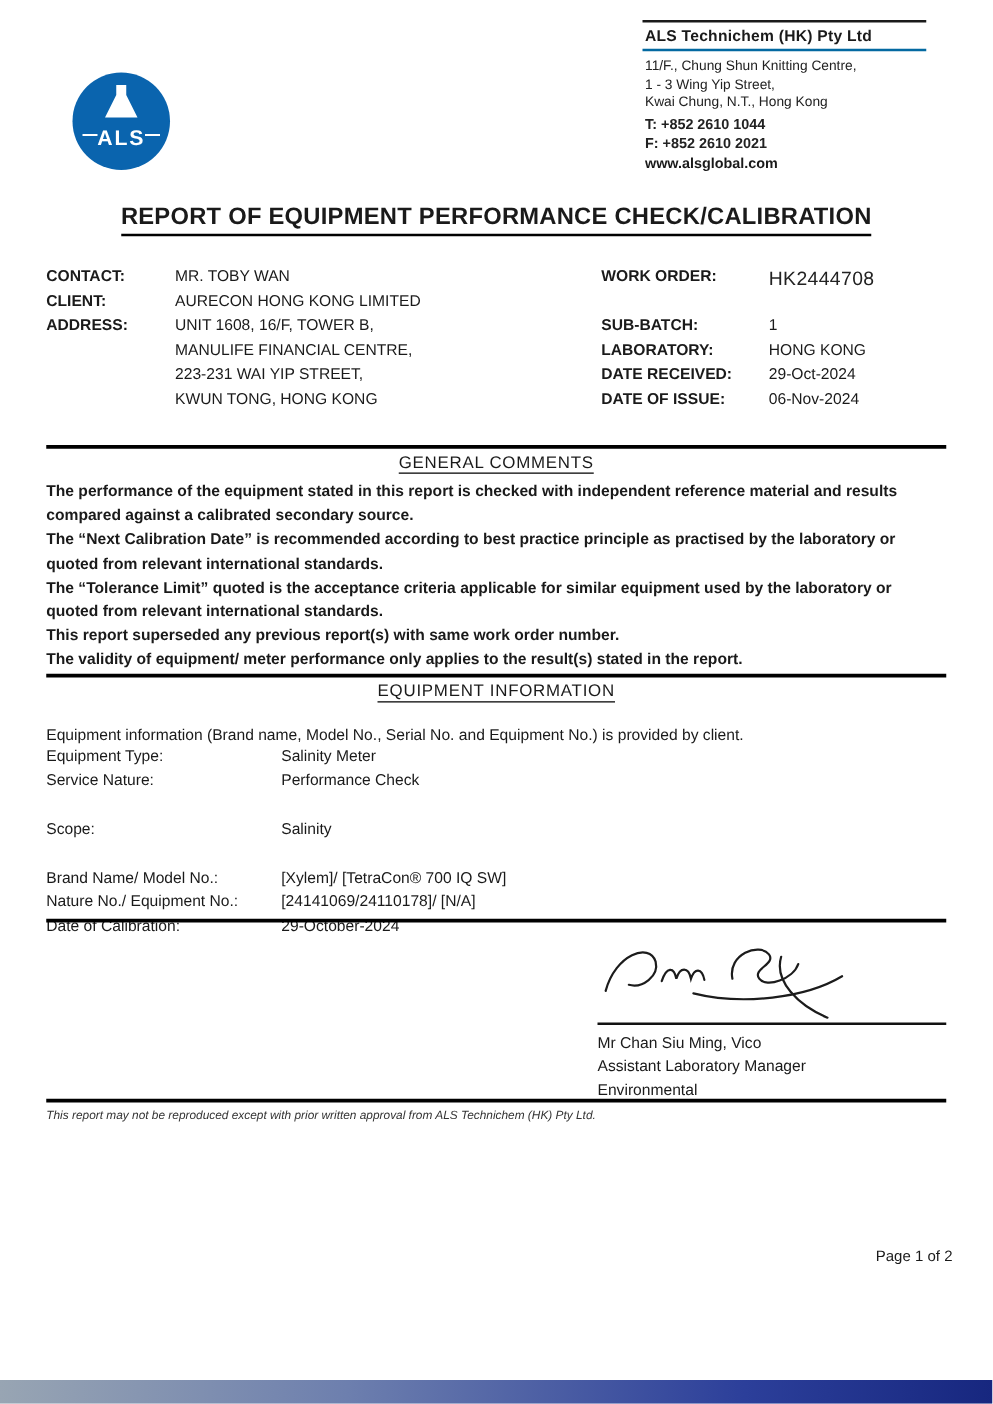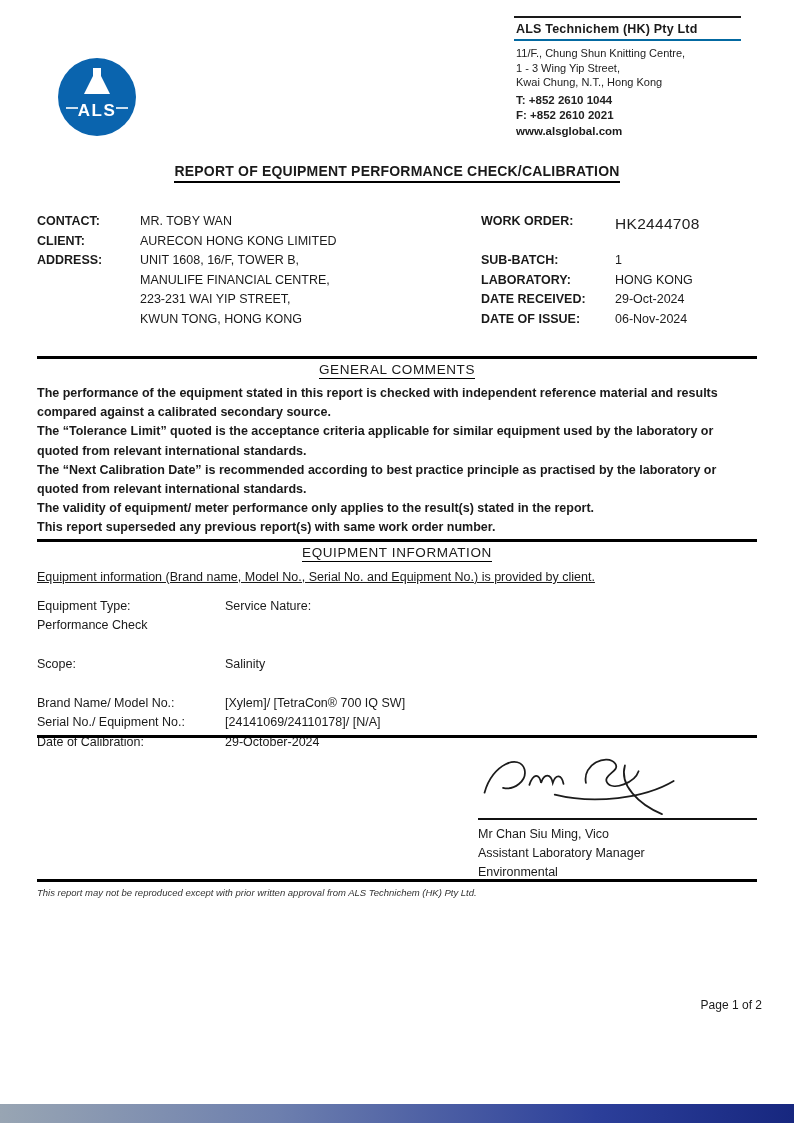--- a/index.html
+++ b/index.html
@@ -26,21 +26,21 @@
   }
   .company-addr { font-size:11px; line-height:14.5px; padding:5px 2px 0 2px; color:#222; }
   .company-tf { font-size:11.5px; line-height:15px; padding:0 2px; font-weight:bold; color:#222; }
   .company-tf .tf-val { font-weight:bold; }
   .company-web { font-size:11.5px; font-weight:bold; padding:2px 2px 0 2px; }
   .tf-block { margin-top:3px; }
 
   
   .report-title {
     position:absolute; top:163px; left:0; width:100%;
-    text-align:center; font-size:14px; font-weight:bold; letter-spacing:.2px;
+    text-align:center; font-size:19px; font-weight:bold; letter-spacing:.2px;
   }
   .report-title span {
     display:inline-block; border-bottom:2.5px solid #000; padding-bottom:2px;
   }
 
   
   .info-grid {
     position:absolute; left:37px; top:214px; width:720px;
     display:grid;
     grid-template-columns:103px 341px 134px 1fr;
@@ -52,23 +52,23 @@
   .work-order-value { font-size:15.5px; line-height:19.6px; letter-spacing:.3px; color:#222; }
 
   
   .section { position:absolute; left:37px; width:720px; }
   .section-rule { height:3px; background:#000; }
   .section-title { text-align:center; margin-top:3px; font-size:13.5px; letter-spacing:.6px; }
   .section-title span { display:inline-block; border-bottom:1.5px solid #000; padding-bottom:1px; }
   .gc-body { margin-top:5px; }
   .gc-body p { font-size:12.5px; line-height:19.2px;font-weight:bold; }
 
-  .ei-intro { margin-top:6px; font-size:12.5px; line-height:19px;text-decoration:underline; }
+  .ei-intro { margin-top:17px; font-size:12.5px; line-height:19px; }
   .eq-grid {
-    margin-top:12px;
+    margin-top:0;
     display:grid; grid-template-columns:188px 1fr;
     grid-auto-rows:minmax(19.4px,auto);
     font-size:12.5px;
   }
   .eq-spacer { grid-column:1 / -1; height:7px; }
 
   
   .divider { position:absolute; left:37px; width:720px; background:#000; }
   .signature-wrap { position:absolute; left:466px; top:742px; width:234px; height:78px; }
   .sig-line { position:absolute; left:478px; top:818px; width:279px; height:2px; background:#111; }
@@ -151,42 +151,43 @@
     <div class="cell">KWUN TONG, HONG KONG</div>
     <div class="cell lbl">DATE OF ISSUE:</div>
     <div class="cell">06-Nov-2024</div>
   </div>
 
   <div class="section" style="top:356px;">
     <div class="section-rule"></div>
     <div class="section-title"><span>GENERAL COMMENTS</span></div>
     <div class="gc-body">
       <p>The performance of the equipment stated in this report is checked with independent reference material and results compared against a calibrated secondary source.</p>
+      <p>The “Next Calibration Date” is recommended according to best practice principle as practised by the laboratory or quoted from relevant international standards.</p>
       <p>The “Tolerance Limit” quoted is the acceptance criteria applicable for similar equipment used by the laboratory or quoted from relevant international standards.</p>
-      <p>The “Next Calibration Date” is recommended according to best practice principle as practised by the laboratory or quoted from relevant international standards.</p>
+      <p>This report superseded any previous report(s) with same work order number.</p>
       <p>The validity of equipment/ meter performance only applies to the result(s) stated in the report.</p>
-      <p>This report superseded any previous report(s) with same work order number.</p>
     </div>
   </div>
 
   <div class="section" style="top:539px;">
     <div class="section-rule"></div>
     <div class="section-title"><span>EQUIPMENT INFORMATION</span></div>
     <div class="ei-intro">Equipment information (Brand name, Model No., Serial No. and Equipment No.) is provided by client.</div>
     <div class="eq-grid">
       <div>Equipment Type:</div>
+      <div>Salinity Meter</div>
       <div>Service Nature:</div>
       <div>Performance Check</div>
       <div class="eq-spacer"></div>
       <div>Scope:</div>
       <div>Salinity</div>
       <div class="eq-spacer"></div>
       <div>Brand Name/ Model No.:</div>
       <div>[Xylem]/ [TetraCon® 700 IQ SW]</div>
-      <div>Serial No./ Equipment No.:</div>
+      <div>Nature No./ Equipment No.:</div>
       <div>[24141069/24110178]/ [N/A]</div>
       <div>Date of Calibration:</div>
       <div>29-October-2024</div>
     </div>
   </div>
 
   <div class="divider" style="top:735px; height:3px;"></div>
 
   <div class="signature-wrap">
     <svg width="234" height="78" viewBox="0 0 230 80">

